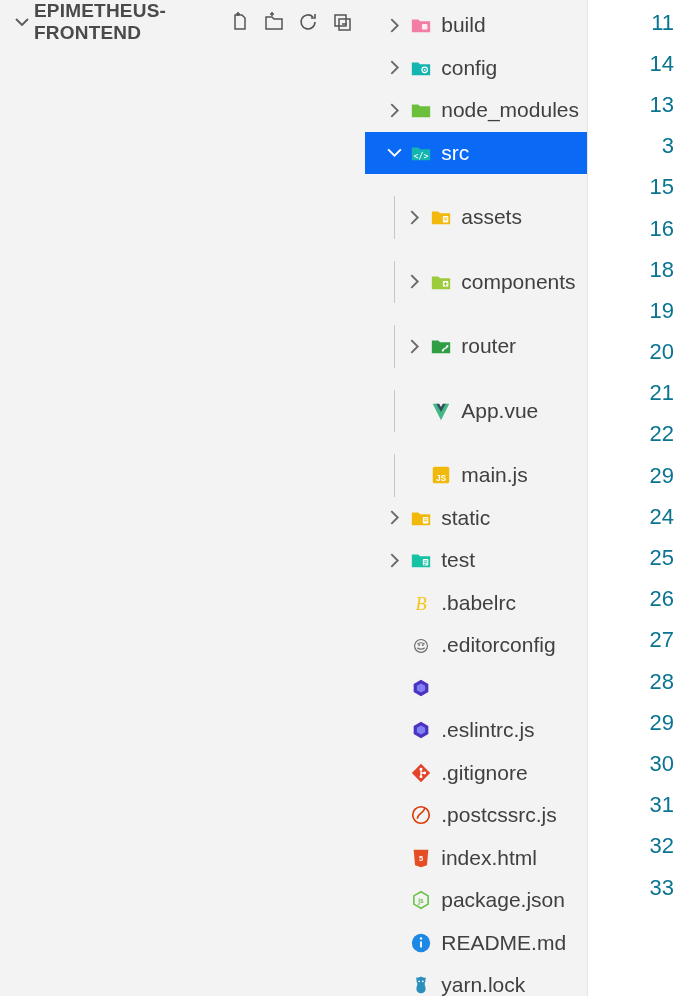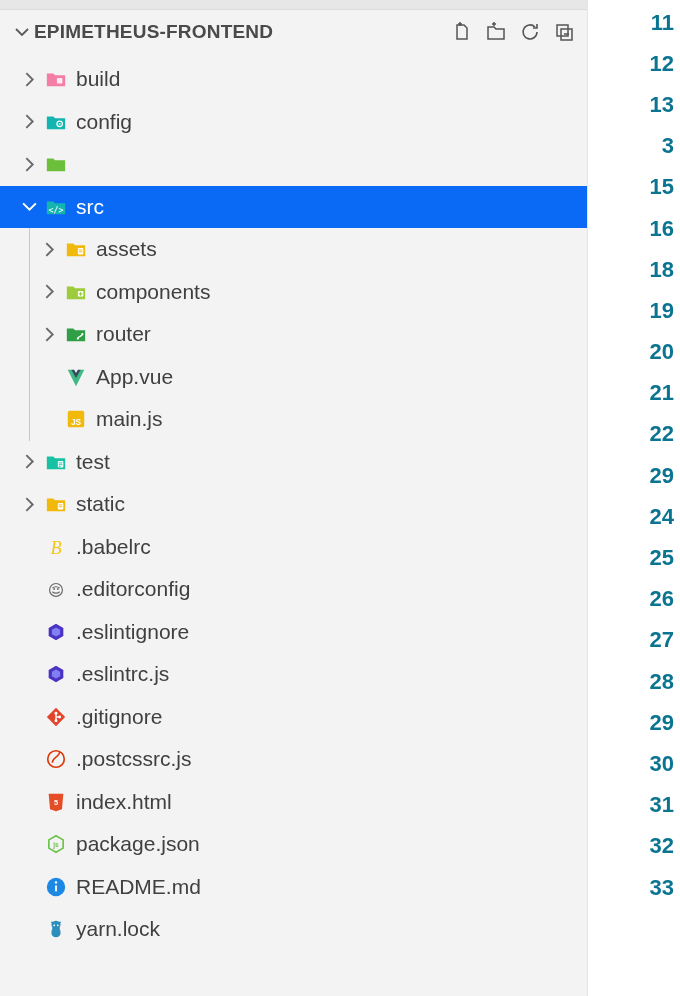--- a/index.html
+++ b/index.html
@@ -1,19 +1,19 @@
 <!DOCTYPE html>
 <html><head>
 <meta charset="utf-8">
 <style>
   * { box-sizing: border-box; margin: 0; padding: 0; }
   html, body { width: 680px; height: 996px; font-family: -apple-system, BlinkMacSystemFont, "Segoe UI", sans-serif; background: #fff; overflow: hidden; }
 
   .root { display: flex; width: 680px; height: 996px; }
-  .sidebar { width: 588px; height: 100%; background: #f3f3f3; border-right: 1px solid #e5e5e5; display: flex; flex-direction: column; }
+  .sidebar { width: 588px; height: 100%; background: #f3f3f3; border-right: 1px solid #e5e5e5; display: flex; flex-direction: row; }
   .topbar { height: 10px; background: #e7e7e7; border-bottom: 1px solid #dcdcdc; }
 
   .header {
     display: flex; align-items: center; height: 44px; padding: 0 8px 0 12px;
   }
   .header .chev { width: 20px; display: flex; justify-content: center; color: #5a5a5a; }
   .header .title { flex: 1; font-size: 19px; font-weight: 700; letter-spacing: .2px; color: #4a4a4a; padding-left: 2px; }
   .header .actions { display: flex; gap: 12px; align-items: center; padding-right: 4px; }
   .header .actions .icn { width: 22px; height: 22px; color: #555; display:flex; align-items:center; justify-content:center; cursor:pointer; }
 
@@ -29,30 +29,30 @@
 
   .row.selected { background: #0a6af5; color: #fff; }
   .row.selected .chev { color: #fff; }
 
   .guide {
     position: absolute; top: 0; bottom: 0; width: 1px; background: #c7c7c7;
   }
 
   
   .d0 { padding-left: 18px; }
-  .d1 { padding-left: 38px; }
+  .d1 { padding-left: 38px; margin-top: 22px; }
 
   
 
   .gutter {
     width: 92px; height: 100%; background: #fff; padding-top: 2px;
   }
   .gutter .ln {
     height: 41.2px; display:flex; align-items:center; justify-content:flex-end;
-    padding-right: 6px; color: #0a7491; font-size: 22px; font-weight: 700;
+    padding-right: 6px; color: #0a7491; font-size: 22px; font-weight: 400;
     font-variant-numeric: tabular-nums;
   }
 </style>
 </head>
 <body>
 
 <div class="root">
   <div class="sidebar">
     <div class="topbar"></div>
 
@@ -126,20 +126,21 @@
           <span class="chev">
             <svg viewBox="0 0 16 16">
               <path d="M5 2 L11 8 L5 14" fill="none" stroke="currentColor" stroke-width="1.8"></path>
             </svg>
           </span>
           <span class="icon">
             <svg width="22" height="22" viewBox="0 0 24 24">
               <path d="M2 6h7l2 2h11v12H2z" fill="#6cbf3b"></path>
             </svg>
           </span>
+          <span class="label">node_modules</span>
         </div>
         <div class="row d0 selected">
           <span class="chev">
             <svg viewBox="0 0 16 16">
               <path d="M2 5 L8 11 L14 5" fill="none" stroke="currentColor" stroke-width="1.8"></path>
             </svg>
           </span>
           <span class="icon">
             <svg width="22" height="22" viewBox="0 0 24 24">
               <path d="M2 6h7l2 2h11v12H2z" fill="#14b5b0"></path>
@@ -220,41 +221,41 @@
           <span class="label">main.js</span>
         </div>
         <div class="row d0">
           <span class="chev">
             <svg viewBox="0 0 16 16">
               <path d="M5 2 L11 8 L5 14" fill="none" stroke="currentColor" stroke-width="1.8"></path>
             </svg>
           </span>
           <span class="icon">
             <svg width="22" height="22" viewBox="0 0 24 24">
+              <path d="M2 6h7l2 2h11v12H2z" fill="#f2b90d"></path>
+              <rect x="14" y="11" width="6" height="7" rx="1" fill="#fff"></rect>
+              <path d="M15 13h4M15 15h4" stroke="#f2b90d" stroke-width="1"></path>
+            </svg>
+          </span>
+          <span class="label">static</span>
+        </div>
+        <div class="row d0">
+          <span class="chev">
+            <svg viewBox="0 0 16 16">
+              <path d="M5 2 L11 8 L5 14" fill="none" stroke="currentColor" stroke-width="1.8"></path>
+            </svg>
+          </span>
+          <span class="icon">
+            <svg width="22" height="22" viewBox="0 0 24 24">
               <path d="M2 6h7l2 2h11v12H2z" fill="#17c1a3"></path>
               <rect x="14" y="11" width="6" height="7" rx="1" fill="#fff"></rect>
               <path d="M15 13h4M15 15h4M15 17h2" stroke="#17c1a3" stroke-width="1"></path>
             </svg>
           </span>
           <span class="label">test</span>
-        </div>
-        <div class="row d0">
-          <span class="chev">
-            <svg viewBox="0 0 16 16">
-              <path d="M5 2 L11 8 L5 14" fill="none" stroke="currentColor" stroke-width="1.8"></path>
-            </svg>
-          </span>
-          <span class="icon">
-            <svg width="22" height="22" viewBox="0 0 24 24">
-              <path d="M2 6h7l2 2h11v12H2z" fill="#f2b90d"></path>
-              <rect x="14" y="11" width="6" height="7" rx="1" fill="#fff"></rect>
-              <path d="M15 13h4M15 15h4" stroke="#f2b90d" stroke-width="1"></path>
-            </svg>
-          </span>
-          <span class="label">static</span>
         </div>
         <div class="row d0">
           <span class="chev"></span>
           <span class="icon">
             <svg width="22" height="22" viewBox="0 0 24 24">
               <text x="6" y="20" font-size="20" font-style="italic" font-family="Georgia,serif" fill="#f5c518">B</text>
             </svg>
           </span>
           <span class="label">.babelrc</span>
         </div>
@@ -271,21 +272,20 @@
           <span class="label">.editorconfig</span>
         </div>
         <div class="row d0">
           <span class="chev"></span>
           <span class="icon">
             <svg width="22" height="22" viewBox="0 0 24 24">
               <path d="M12 3l8 4.6v8.8L12 21l-8-4.6V7.6z" fill="#4b32c3"></path>
               <path d="M12 7l4.5 2.6v4.8L12 17l-4.5-2.6V9.6z" fill="#8080f2"></path>
             </svg>
           </span>
-          <span class="label">.eslintignore</span>
         </div>
         <div class="row d0">
           <span class="chev"></span>
           <span class="icon">
             <svg width="22" height="22" viewBox="0 0 24 24">
               <path d="M12 3l8 4.6v8.8L12 21l-8-4.6V7.6z" fill="#4b32c3"></path>
               <path d="M12 7l4.5 2.6v4.8L12 17l-4.5-2.6V9.6z" fill="#8080f2"></path>
             </svg>
           </span>
           <span class="label">.eslintrc.js</span>
@@ -354,21 +354,21 @@
               <path d="M9 6l-2-2M15 6l2-2" stroke="#2c8ebb" stroke-width="1.6"></path>
             </svg>
           </span>
           <span class="label">yarn.lock</span>
         </div>
       </div>
   </div>
 
   <div class="gutter" id="gutter">
       <div class="ln">11</div>
-      <div class="ln">12</div>
+      <div class="ln">14</div>
       <div class="ln">13</div>
       <div class="ln">3</div>
       <div class="ln">15</div>
       <div class="ln">16</div>
       <div class="ln">18</div>
       <div class="ln">19</div>
       <div class="ln">20</div>
       <div class="ln">21</div>
       <div class="ln">22</div>
       <div class="ln">29</div>

